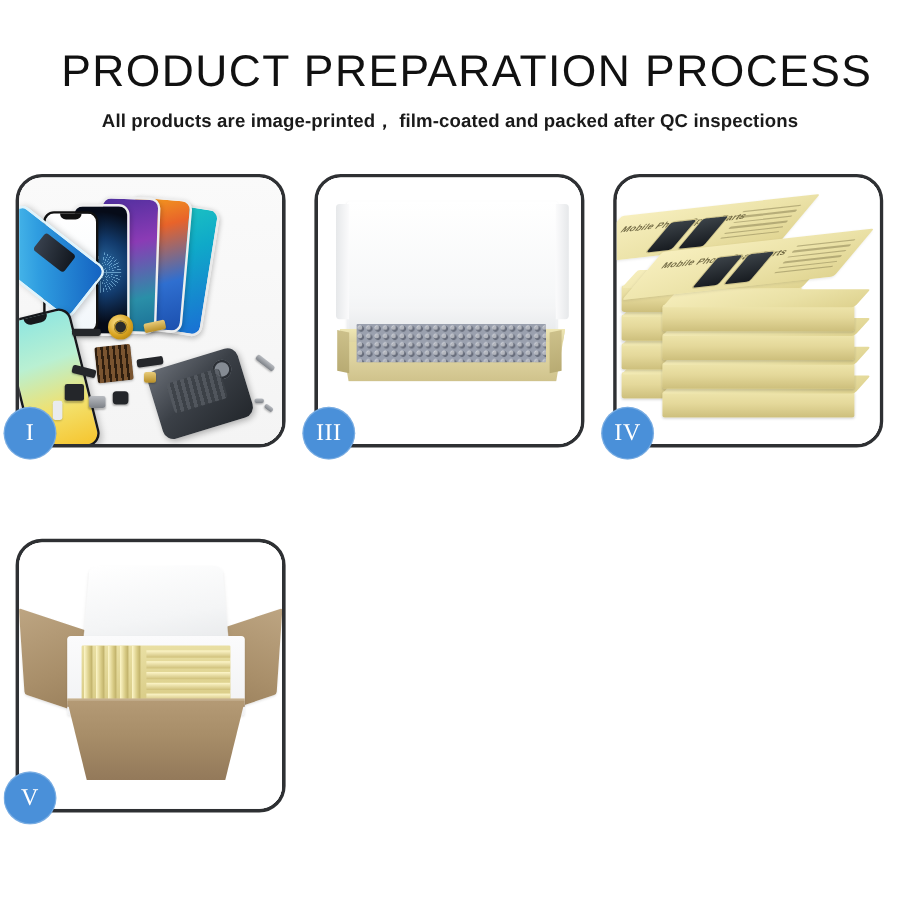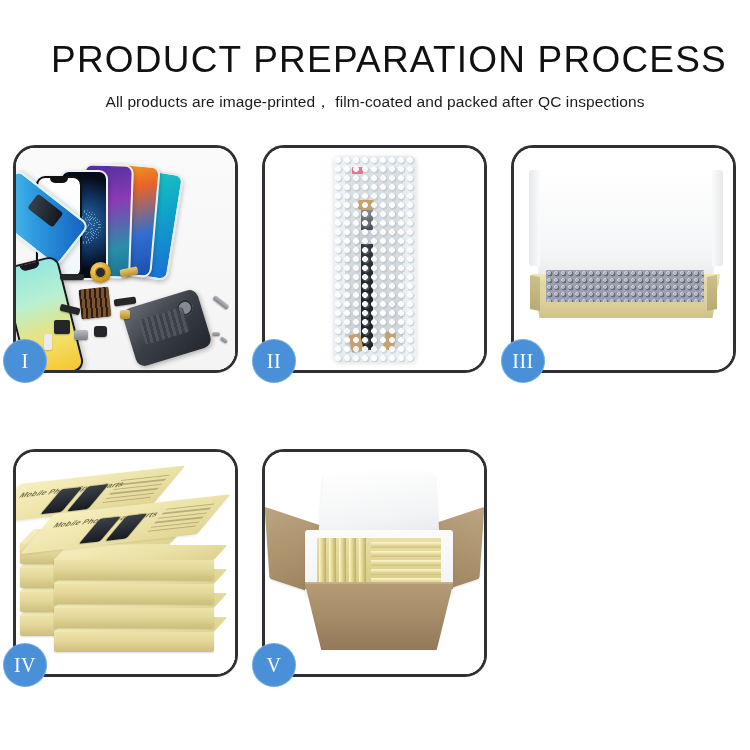--- a/index.html
+++ b/index.html
@@ -11,21 +11,21 @@
   }
   #page { position:relative; width:750px; height:750px; background:#fff; }
 
   
   .header { position:absolute; left:0; top:0; width:750px; text-align:center; }
   .title {
     font-size:37px; line-height:44px; font-weight:400; letter-spacing:1.2px;
     color:#111; margin-top:38px; white-space:nowrap;padding-left:28px;
   }
   .subtitle {
-    font-size:15.5px; line-height:20px; font-weight:400; color:#1a1a1a;
+    font-size:15.5px; line-height:20px; font-weight:700; color:#1a1a1a;
     margin-top:10px; letter-spacing:.1px; white-space:nowrap;
   }
 
   
   .grid {
     position:absolute; left:13px; top:145px;
     width:724px; height:540px;
     display:grid;
     grid-template-columns:repeat(3,225px);
     grid-template-rows:repeat(2,228px);
@@ -334,35 +334,20 @@
         <div class="prt white" style="left:28px;top:186px;width:8px;height:16px;"></div>
         <div class="prt" style="left:98px;top:150px;width:22px;height:7px;transform:rotate(-8deg);"></div>
         <div class="prt gold" style="left:104px;top:162px;width:10px;height:9px;"></div>
         <div class="prt gray" style="left:196px;top:152px;width:18px;height:5px;transform:rotate(38deg);"></div>
         <div class="prt gray" style="left:196px;top:184px;width:8px;height:4px;"></div>
         <div class="prt gray" style="left:204px;top:190px;width:8px;height:4px;transform:rotate(36deg);"></div>
       </div>
       <div class="badge">I</div>
     </div>
 
-    <div class="panel">
-      <div class="panel-clip">
-        <div class="p2-bg"></div>
-        <div class="bubble-pack">
-          <div class="lcd"></div>
-          <div class="flex-strip"></div>
-          <div class="conn" style="left:24px;top:44px;width:16px;height:10px;"></div>
-          <div class="conn" style="left:16px;top:178px;width:12px;height:18px;transform:rotate(-12deg);"></div>
-          <div class="conn" style="left:50px;top:176px;width:11px;height:18px;transform:rotate(10deg);"></div>
-          <div class="pinklabel"></div>
-          <div class="bub"></div>
-        </div>
-      </div>
-      <div class="badge">II</div>
-    </div>
 
     <div class="panel">
       <div class="panel-clip">
         <div class="p3-bg"></div>
         <div class="b3-lid"></div>
         <div class="b3-foam"></div>
         <div class="b3-tray"></div>
         <div class="b3-tray-lip"></div>
         <div class="b3-flapL"></div>
         <div class="b3-flapR"></div>

